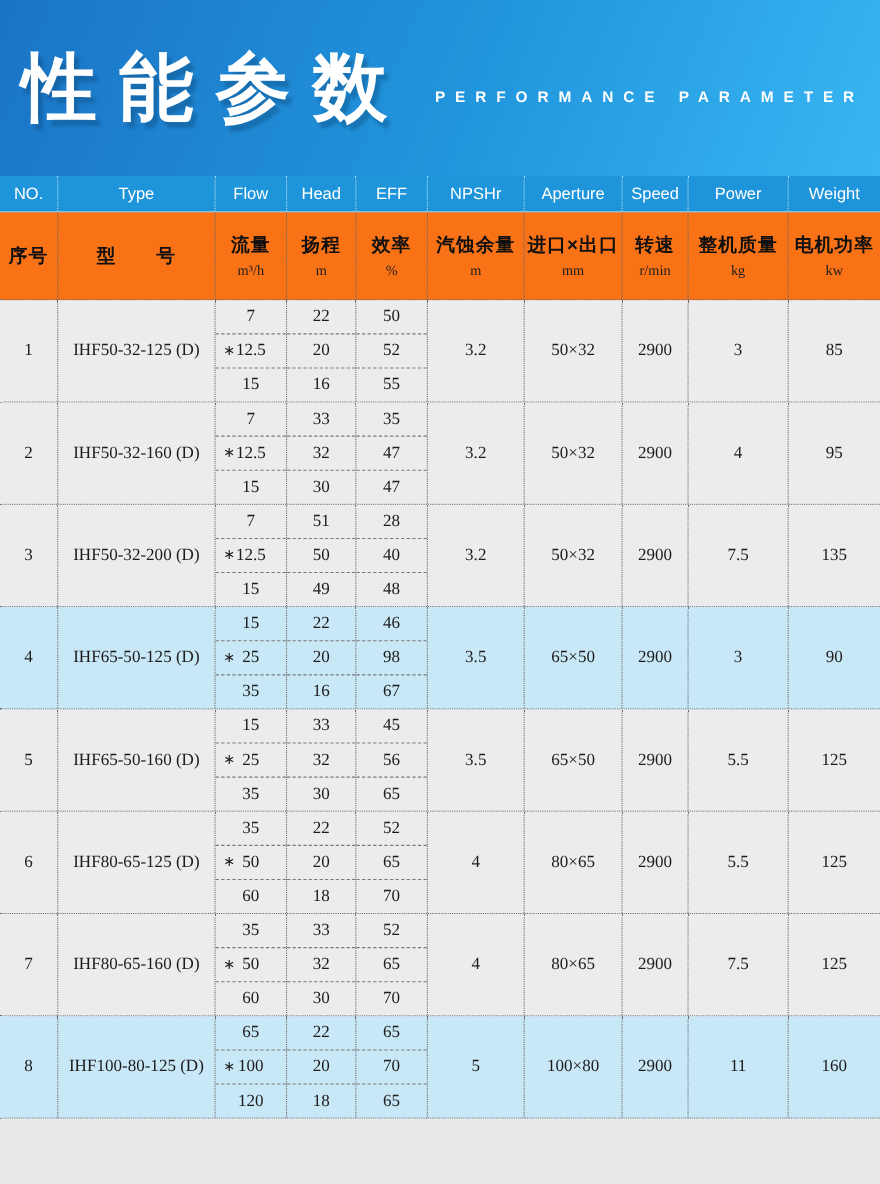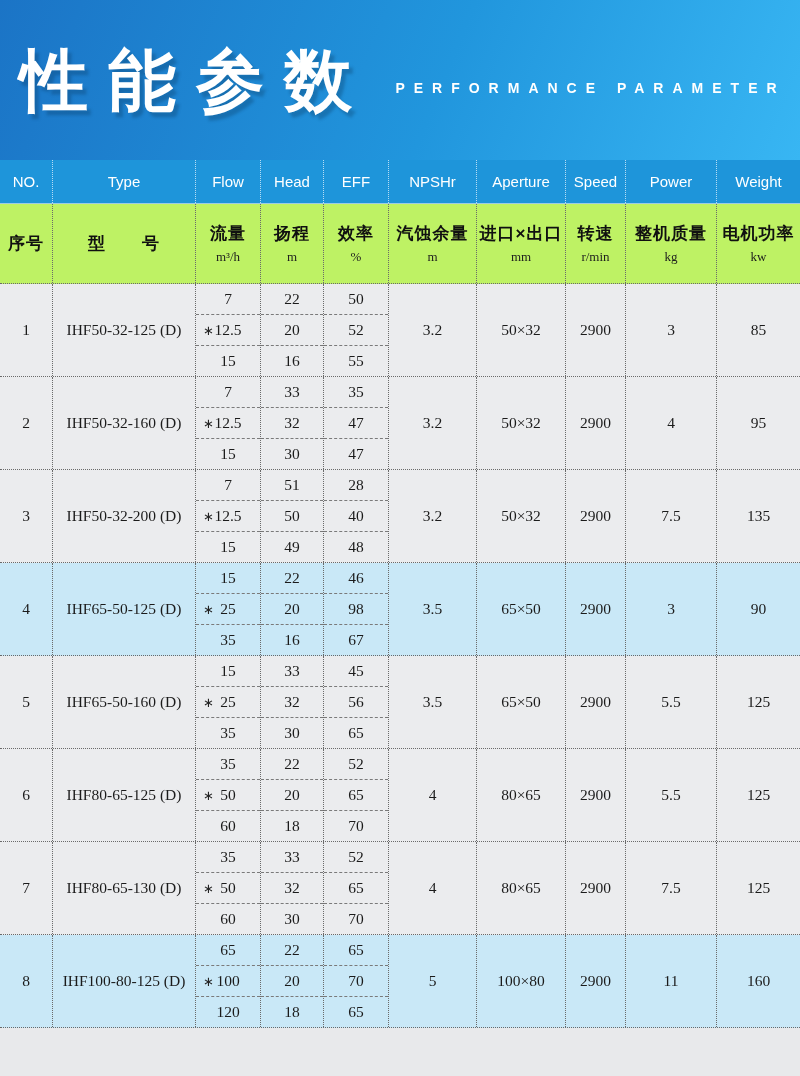--- a/index.html
+++ b/index.html
@@ -32,26 +32,26 @@
   }
   .c {
     display:flex; align-items:center; justify-content:center;
     border-right:1px dotted #6a6a6a;
     box-sizing:border-box;
   }
   .c:last-child { border-right:none; }
   
   .thead-en { background:#1e95da; border-bottom:1px solid #9fcce4; }
   .thead-en .c {
-    height:43px; color:#ffffff; font-size:15px;
+    height:32px; color:#ffffff; font-size:15px;
     border-right:1px dotted rgba(235,245,252,.75);
   }
   .thead-en .c:last-child { border-right:none; }
   
-  .thead-cn { background:#bef264; border-bottom:1px dotted #6a6a6a; }
+  .thead-cn { background:#f97316; border-bottom:1px dotted #6a6a6a; }
   .thead-cn .c { height:79px; flex-direction:column; }
   .cn-label { font-size:17px; font-weight:bold; color:#101010; letter-spacing:1px; }
   .cn-unit  { font-family:"Liberation Serif", serif; font-size:13px; color:#1d1d1d; margin-top:4px; }
   
   .drow { background:#ebecee; border-bottom:1px dotted #6a6a6a; }
   .drow.hl { background:#c9e8f7; }
   .drow .c {
     height:92px;
     font-family:"Liberation Serif", serif;
     font-size:15.5px; color:#1b1b1b;
@@ -383,21 +383,21 @@
           </div>
         </div>
         <div class="c">4</div>
         <div class="c">80×65</div>
         <div class="c">2900</div>
         <div class="c">5.5</div>
         <div class="c">125</div>
       </div>
       <div class="grid drow">
         <div class="c">7</div>
-        <div class="c">IHF80-65-130 (D)</div>
+        <div class="c">IHF80-65-160 (D)</div>
         <div class="c stack">
           <div class="sub">
             <div>35</div>
           </div>
           <div class="sub">
             <div class="star">∗</div>
             <div>50</div>
           </div>
           <div class="sub">
             <div>60</div>

